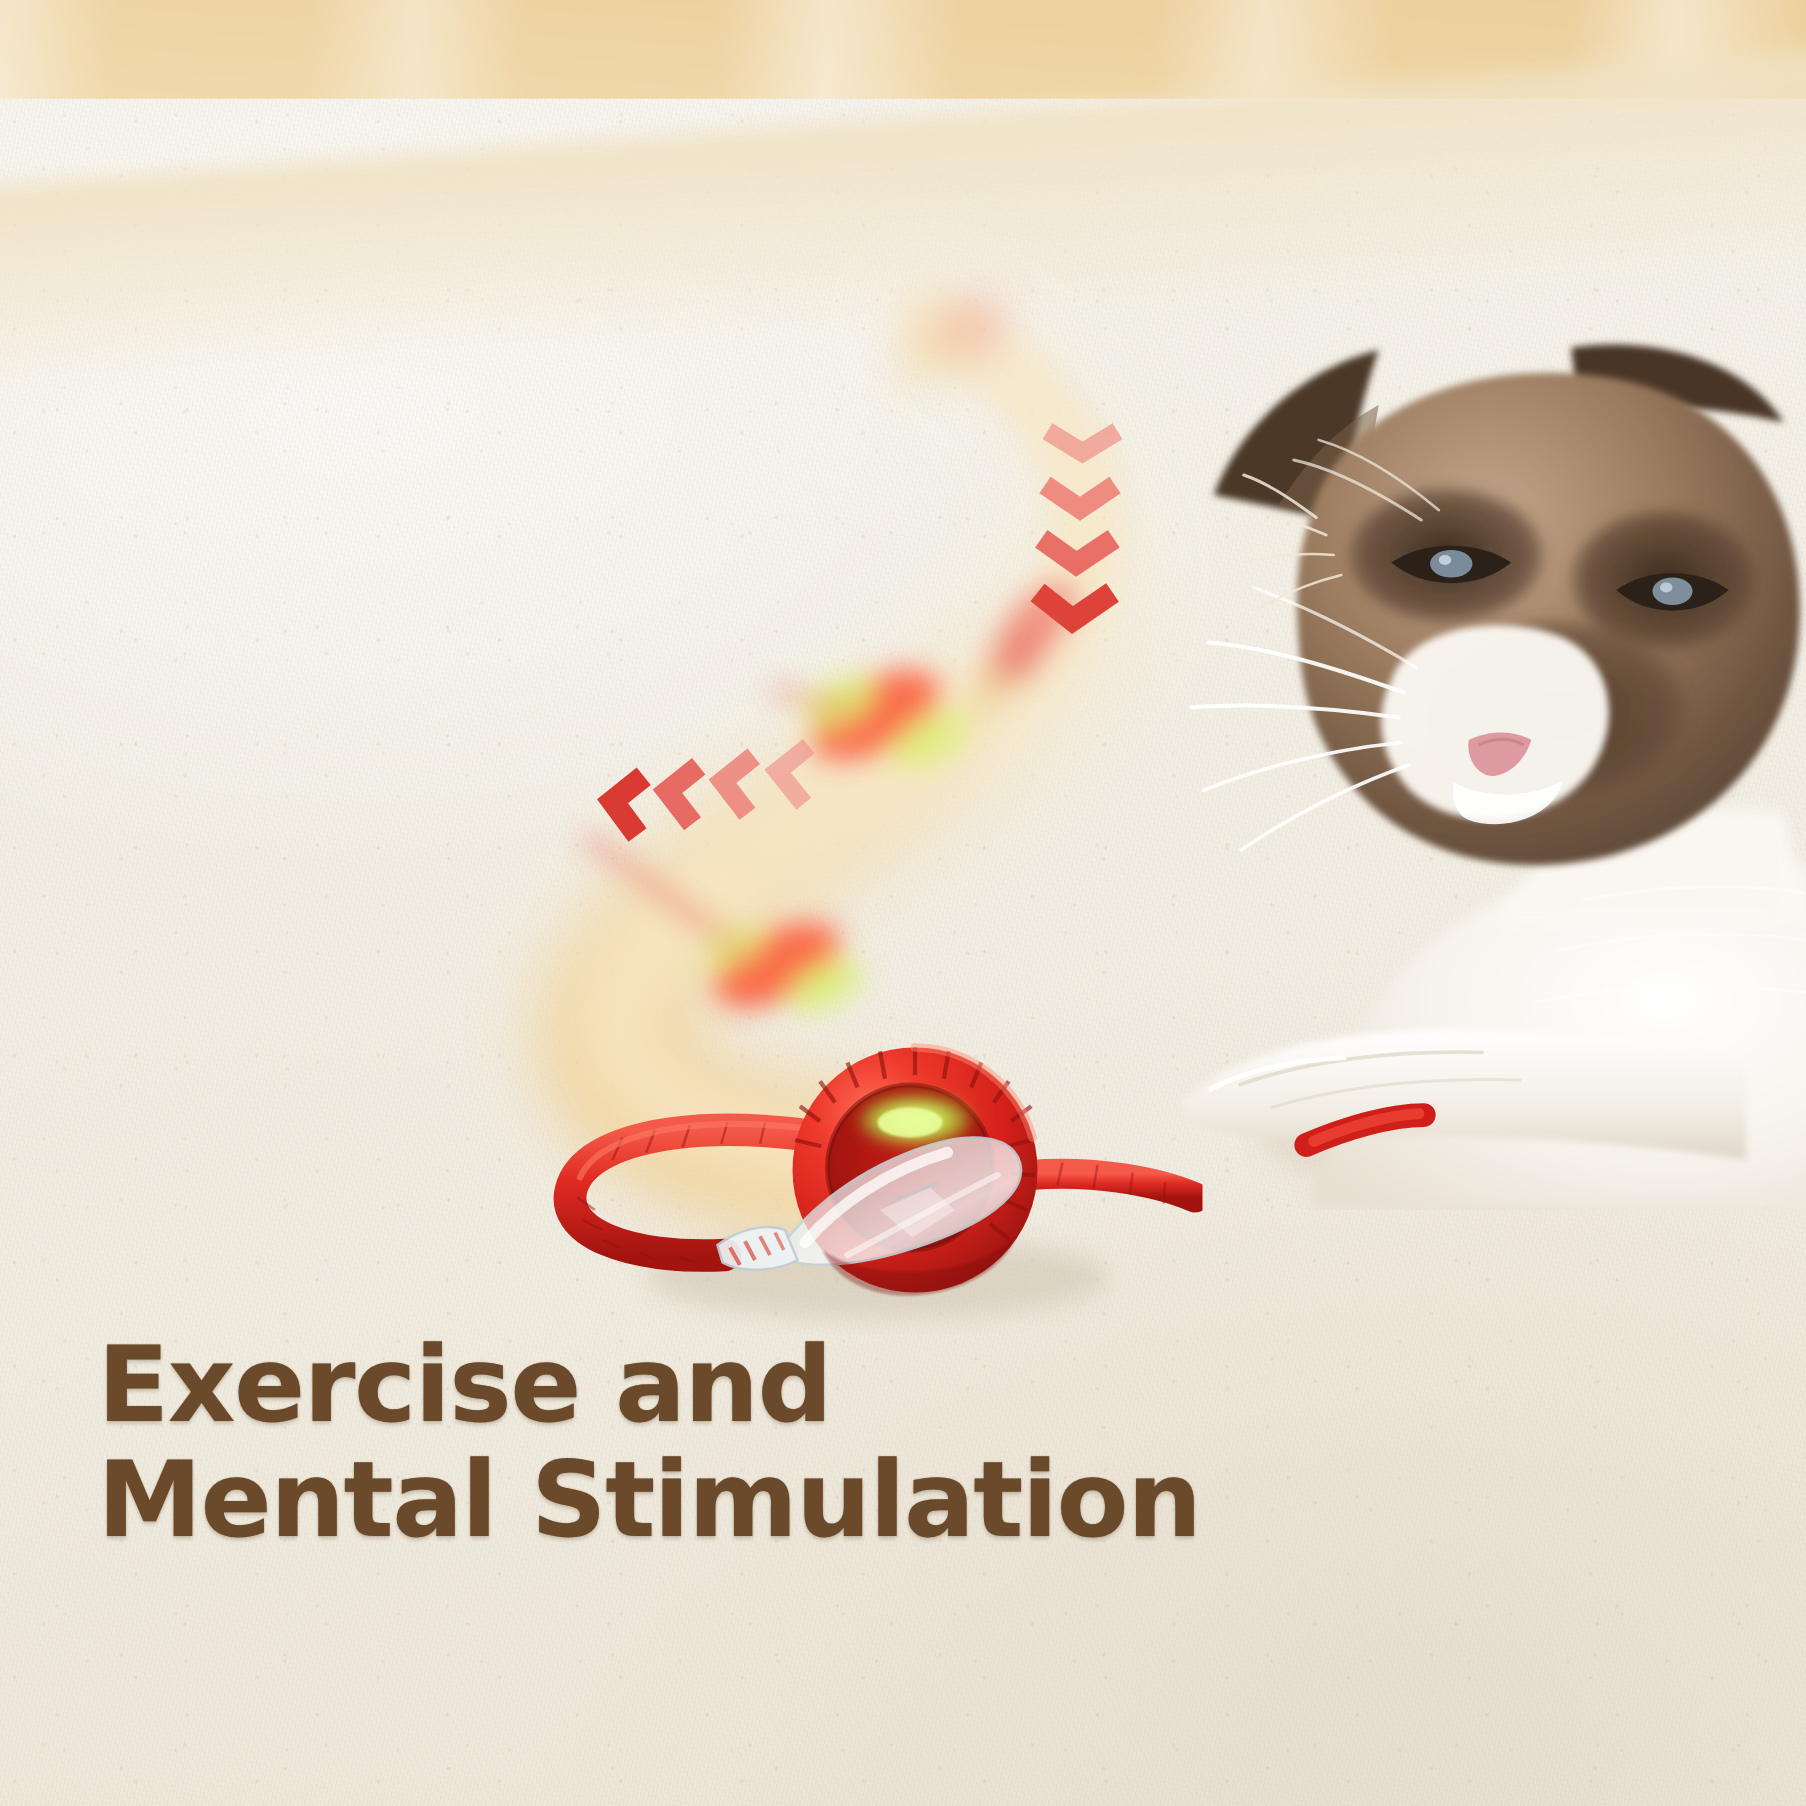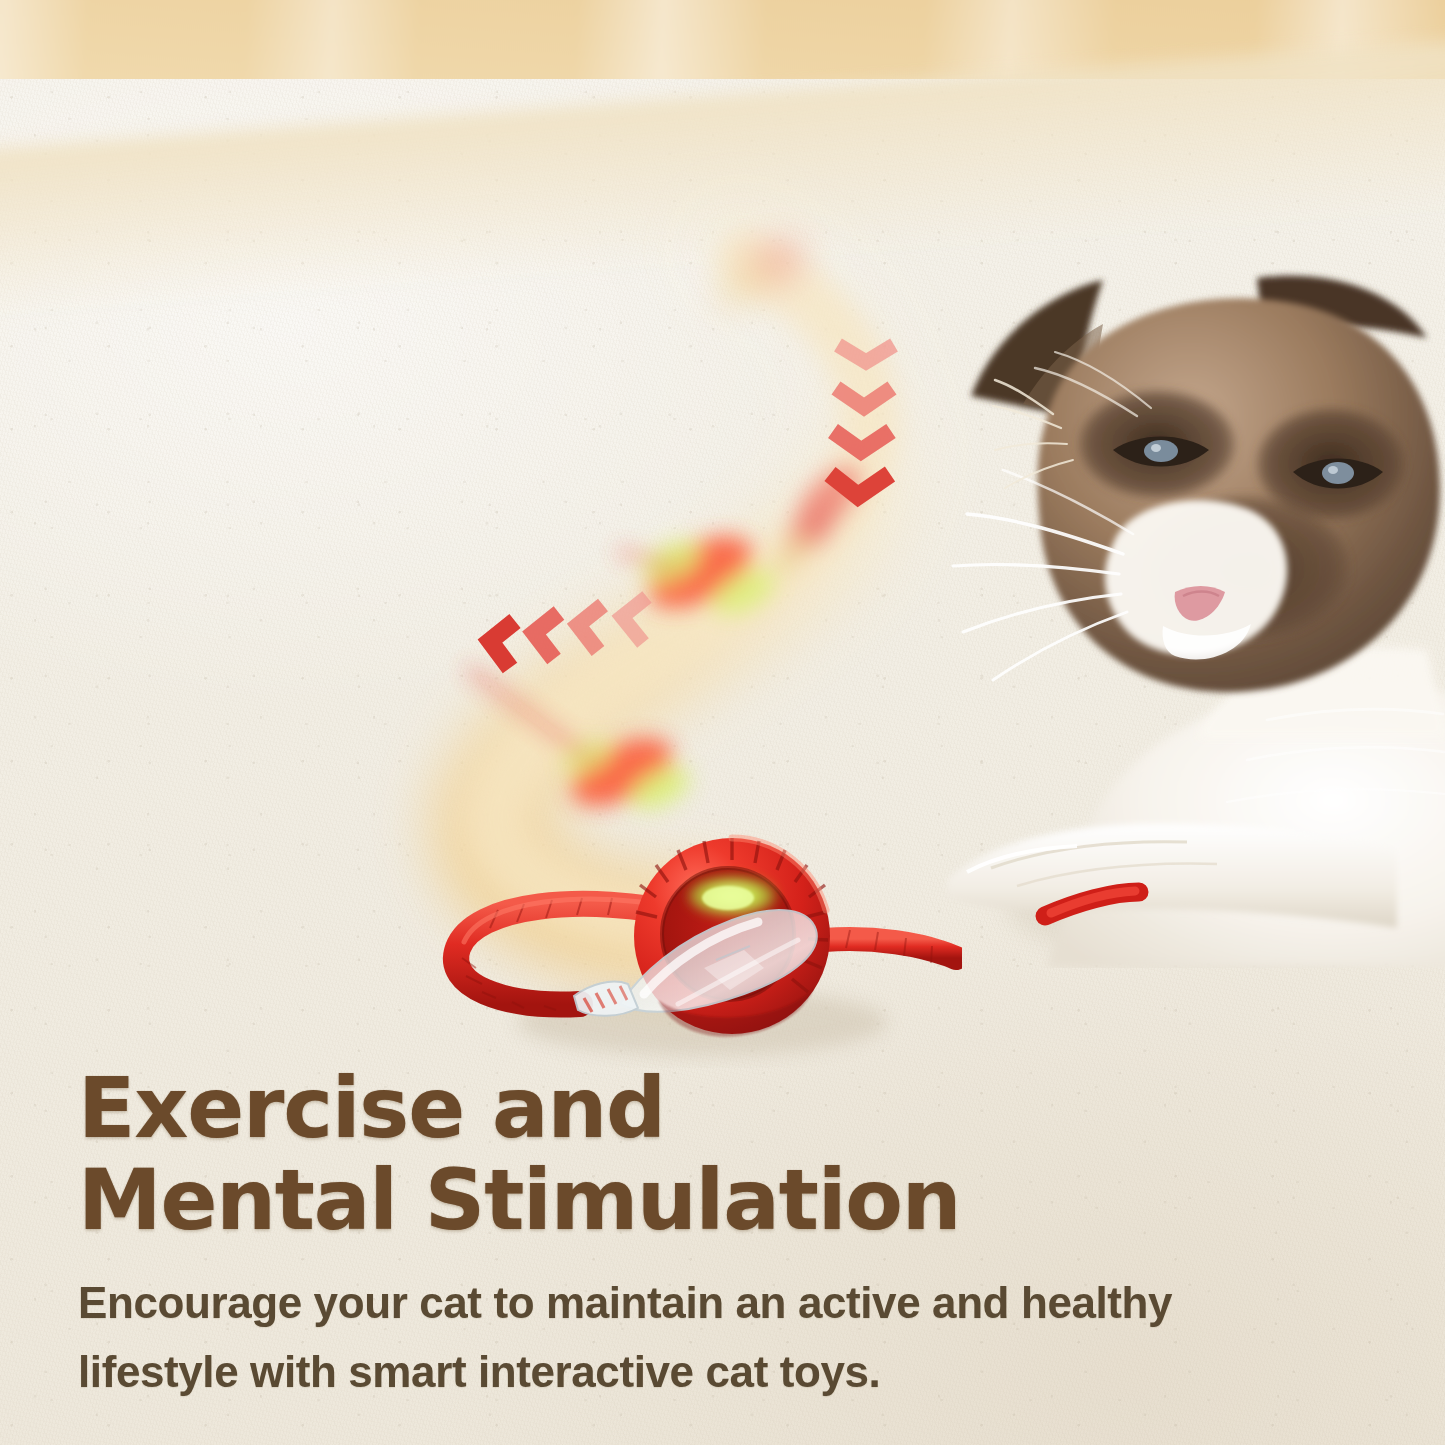--- a/index.html
+++ b/index.html
@@ -406,17 +406,15 @@
       <path d="M176,171 L184,186" stroke="#D94A3C" stroke-width="3" opacity=".65"></path>
       <path d="M188,168 L195,182" stroke="#D94A3C" stroke-width="2.8" opacity=".6"></path>
     </g>
 
     <path d="M226,182 C 258,206 344,208 382,170 C 366,208 316,222 282,218 C 252,214 234,200 226,182 Z" fill="#7C0E0A" opacity=".38" filter="url(#mini)"></path>
   </svg>
 
   <div class="copy">
     <div class="headline">Exercise and
 Mental Stimulation</div>
-    <div class="subcopy">Encourage your cat to maintain an active and healthy
-lifestyle with smart interactive cat toys.</div>
   </div>
 
 </div>
 
 </body></html>

